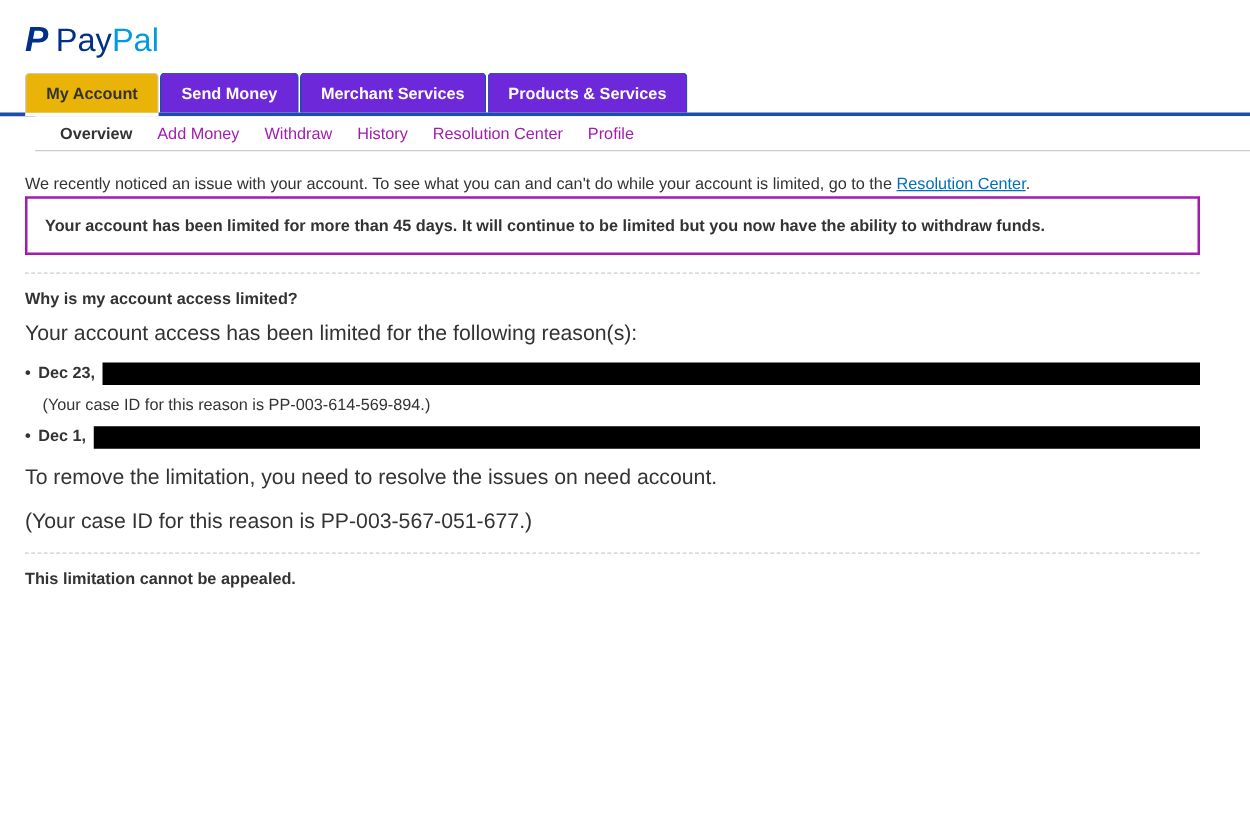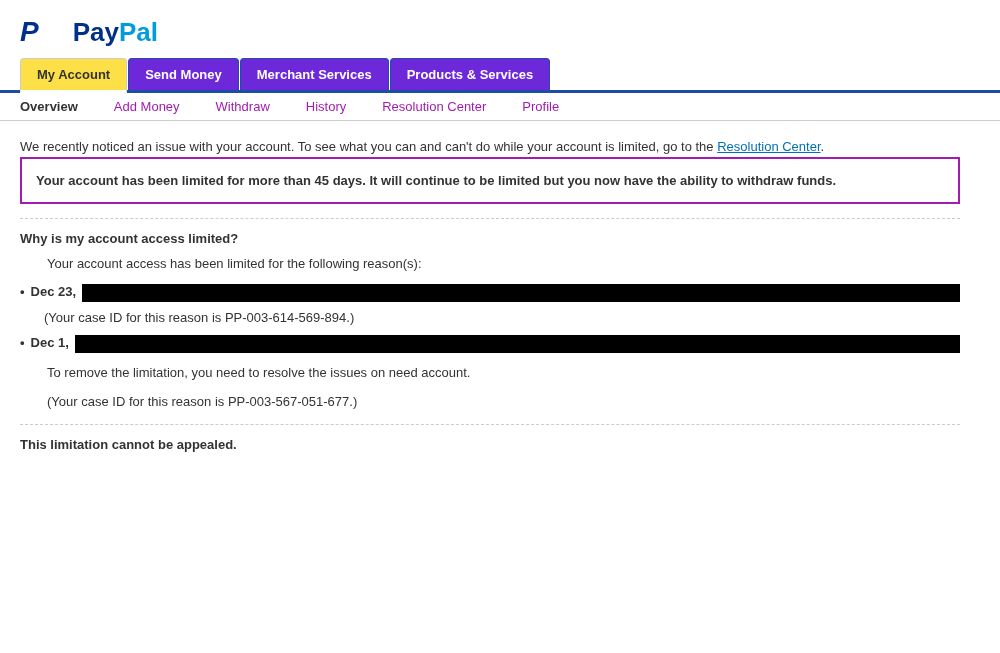--- a/index.html
+++ b/index.html
@@ -2,51 +2,51 @@
 <html><head>
   <meta charset="utf-8">
   <style>
     * { margin: 0; padding: 0; box-sizing: border-box; }
     body { font-family: Arial, Helvetica, sans-serif; font-size: 13px; color: #333; background: #fff; }
 
     
     .header { padding: 16px 20px 10px 20px; }
     .logo { display: flex; align-items: center; gap: 6px; }
     .logo-p { font-size: 28px; font-weight: bold; color: #003087; font-style: italic; }
-    .logo-text { font-size: 26px; font-weight: bold; margin-left: 28px; }
+    .logo-text { font-size: 26px; font-weight: normal; }
     .logo-text .pay { color: #003087; }
     .logo-text .pal { color: #009cde; }
 
     
     .main-nav { display: flex; align-items: flex-end; border-bottom: 3px solid #1b4ea6; margin: 0 0 0 0; padding: 0 20px; }
     .main-nav-tab {
       padding: 8px 16px;
       font-size: 13px;
       font-weight: bold;
       color: #fff;
       background: #6d28d9;
       border: 1px solid #1b4ea6;
       border-bottom: none;
       cursor: pointer;
       text-decoration: none;
       border-radius: 4px 4px 0 0;
       margin-right: 1px;
     }
     .main-nav-tab.active {
-      background: #fde047;
+      background: #eab308;
       color: #333;
       border: 1px solid #ccc;
       border-bottom: 3px solid #fff;
       margin-bottom: -3px;
       z-index: 1;
       position: relative;
     }
 
     
-    .sub-nav { display: flex; align-items: center; padding: 6px 20px; border-bottom: 1px solid #ccc; background: #fff; gap: 36px; }
+    .sub-nav { display: flex; align-items: center; padding: 6px 20px; border-bottom: 1px solid #ccc; background: #fff; gap: 20px; margin-left: 28px; }
     .sub-nav-item { font-size: 13px; color: #a21caf; cursor: pointer; text-decoration: none; }
     .sub-nav-item.active { font-weight: bold; color: #333; text-decoration: none; cursor: default; }
 
     
     .content { padding: 16px 20px; max-width: 980px; }
 
     .notice-text { font-size: 13px; color: #333; line-height: 1.5; }
     .notice-text a { color: #0070ba; text-decoration: underline; }
 
     .warning-box {
@@ -55,28 +55,28 @@
       margin-bottom: 14px;
       font-size: 13px;
       line-height: 1.5;
     }
     .warning-box strong { font-weight: bold; }
 
     .divider { border: none; border-top: 1px dashed #ccc; margin: 12px 0; }
 
     .section-title { font-weight: bold; font-size: 13px; margin-bottom: 8px; }
 
-    .body-text { font-size: 13px; color: #333; margin-bottom: 10px; line-height: 1.5; margin-left: 27px; }
+    .body-text { font-size: 17px; color: #333; margin-bottom: 10px; line-height: 1.5; }
 
     .reason-item { display: flex; align-items: flex-start; margin-bottom: 8px; }
     .bullet { font-size: 13px; margin-right: 6px; font-weight: bold; }
     .reason-date { font-weight: bold; font-size: 13px; margin-right: 6px; white-space: nowrap; }
     .redacted { background: #000; color: #000; display: inline-block; height: 18px; flex: 1; }
 
-    .case-id { font-size: 13px; color: #333; margin-bottom: 10px; margin-left: 24px; }
+    .case-id { font-size: 13px; color: #333; margin-bottom: 10px; margin-left: 14px; }
 
     .bold-text { font-weight: bold; font-size: 13px; }
   </style>
 </head>
 <body>
 
 <div class="header">
   <div class="logo">
     <span class="logo-p">P</span>
     <span class="logo-text">

